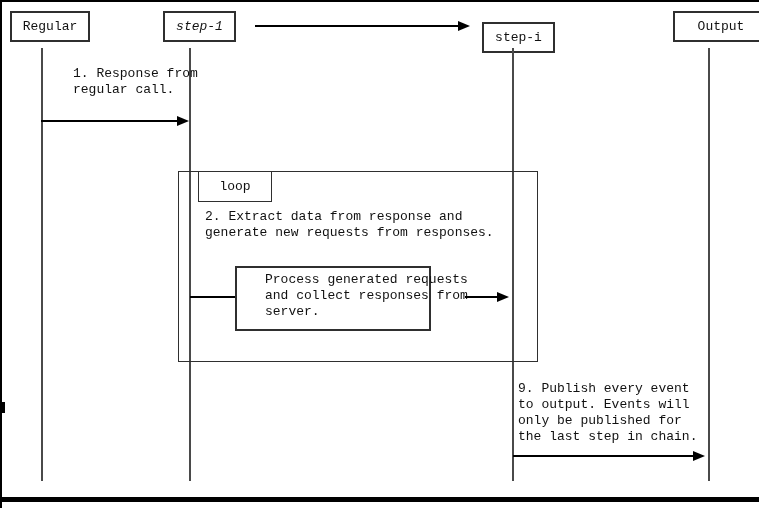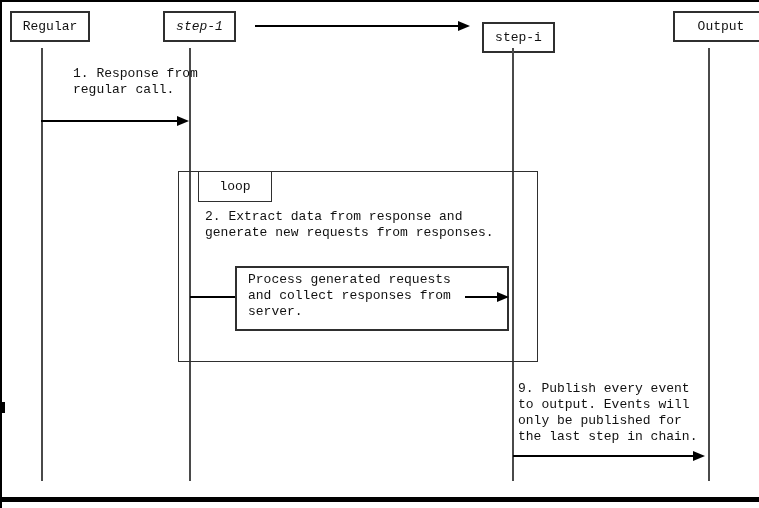--- a/index.html
+++ b/index.html
@@ -101,24 +101,24 @@
     align-items: center;
     justify-content: center;
     font-size: 13px;
     margin-left: 20px;
   }
 
   
   .process-box {
     position: absolute;
     left: 235px; top: 266px;
-    width: 274px; height: 65px;
+    width: 196px; height: 65px;
     border: 2px solid var(--border);
     background: var(--background);
-    padding: 4px 0 0 11px;
+    padding: 4px 0 0 28px;
     font-size: 13px;
     line-height: 16px;
     white-space: pre;
   }
   .proc-line-in  { left: 190px; top: 296px; width: 45px; }
   .proc-line-out { left: 465px; top: 296px; width: 34px; }
   .proc-head     { left: 497px; top: 292px; }
 
   
   .m3-line { left: 513px; top: 455px; width: 182px; }

